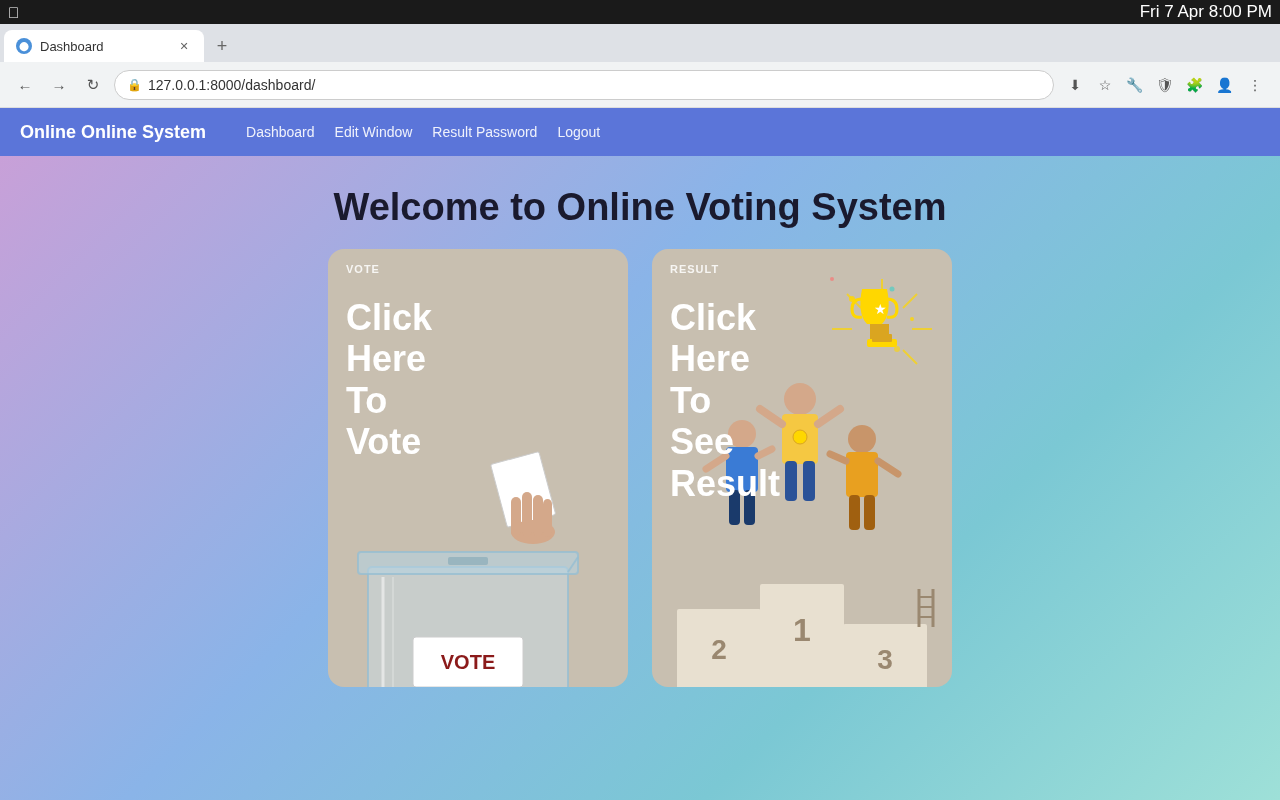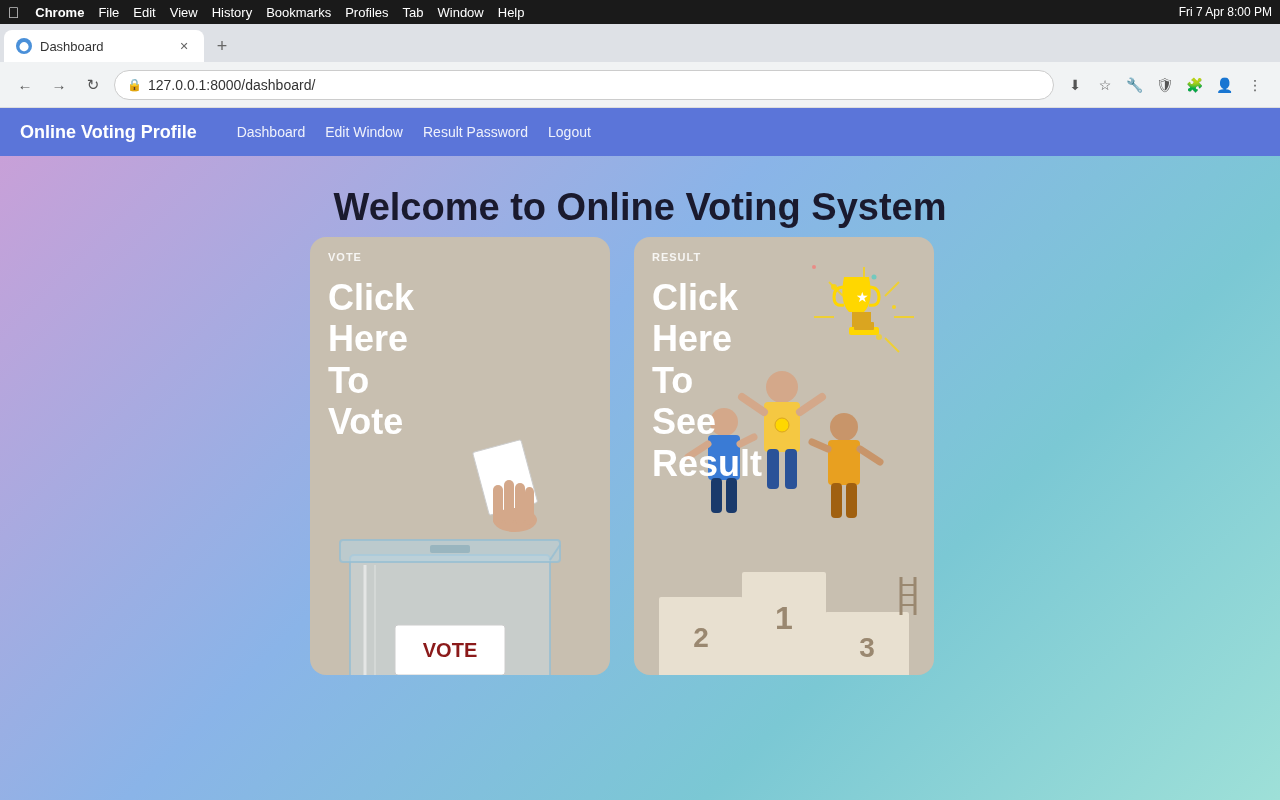--- a/index.html
+++ b/index.html
@@ -14,21 +14,21 @@
       padding: 0 8px;
       gap: 16px;
       color: #fff;
       font-size: 13px;
       font-weight: 500;
     }
     .macos-menubar .apple-icon { font-size: 15px; }
     .macos-menubar .menu-items { display: flex; gap: 14px; }
     .macos-menubar .menu-item { cursor: default; font-size: 13px; }
     .macos-menubar .menu-item.active { font-weight: 700; }
-    .macos-menubar .right-icons { margin-left: auto; display: flex; gap: 10px; align-items: center; font-size: 12px; }
+    .macos-menubar .right-icons { margin-left: auto; display: flex; gap: 10px; align-items: center; font-size: 17px; }
 
     
     .chrome-tabbar {
       height: 38px;
       background: #dee1e6;
       display: flex;
       align-items: flex-end;
       padding: 0 8px 0 4px;
     }
     .chrome-tab {
@@ -129,34 +129,35 @@
       display: flex;
       flex-direction: column;
       align-items: center;
       padding: 30px 20px 20px;
     }
 
     .welcome-title {
       font-size: 38px;
       font-weight: 700;
       color: #1a1a2e;
-      margin-bottom: 8px;
+      margin-bottom: 20px;
       text-align: center;
     }
     .welcome-subtitle {
       font-size: 22px;
       font-weight: 600;
       color: #1a1a2e;
       margin-bottom: 30px;
       text-align: center;
     }
 
     .cards-container {
       display: flex;
       gap: 24px;
+      justify-content: center;
       width: 100%;
       max-width: 660px;
     }
 
     .card {
       width: 300px;
       height: 438px;
       border-radius: 16px;
       overflow: hidden;
       cursor: pointer;
@@ -170,21 +171,21 @@
       left: 18px;
       font-size: 11px;
       font-weight: 600;
       color: rgba(255,255,255,0.85);
       letter-spacing: 1px;
       z-index: 10;
     }
 
     .card-text {
       position: absolute;
-      top: 40px;
+      top: 48px;
       left: 18px;
       font-size: 36px;
       font-weight: 700;
       color: #fff;
       line-height: 1.15;
       z-index: 10;
     }
 
     
     .vote-card {
@@ -212,32 +213,20 @@
       left: 0;
       right: 0;
       height: 100%;
     }
   </style>
 </head>
 <body>
 
 <div class="macos-menubar">
   <span class="apple-icon"></span>
-  <div class="menu-items">
-    <span class="menu-item active">Chrome</span>
-    <span class="menu-item">File</span>
-    <span class="menu-item">Edit</span>
-    <span class="menu-item">View</span>
-    <span class="menu-item">History</span>
-    <span class="menu-item">Bookmarks</span>
-    <span class="menu-item">Profiles</span>
-    <span class="menu-item">Tab</span>
-    <span class="menu-item">Window</span>
-    <span class="menu-item">Help</span>
-  </div>
   <div class="right-icons">
     <span>Fri 7 Apr  8:00 PM</span>
   </div>
 </div>
 
 <div class="chrome-tabbar">
   <div class="chrome-tab">
     <div class="tab-favicon">⬤</div>
     <span>Dashboard</span>
     <div class="tab-close">✕</div>
@@ -259,21 +248,21 @@
     <div class="chrome-toolbar-icon">☆</div>
     <div class="chrome-toolbar-icon">🔧</div>
     <div class="chrome-toolbar-icon">🛡</div>
     <div class="chrome-toolbar-icon">🧩</div>
     <div class="chrome-toolbar-icon">👤</div>
     <div class="chrome-toolbar-icon">⋮</div>
   </div>
 </div>
 
 <div class="app-navbar">
-  <span class="app-brand">Online Voting Profile</span>
+  <span class="app-brand">Online Online System</span>
   <div class="app-nav-links">
     <a class="app-nav-link">Dashboard</a>
     <a class="app-nav-link">Edit Window</a>
     <a class="app-nav-link">Result Password</a>
     <a class="app-nav-link">Logout</a>
   </div>
 </div>
 
 <div class="main-content">
   <h1 class="welcome-title">Welcome to Online Voting System</h1>

